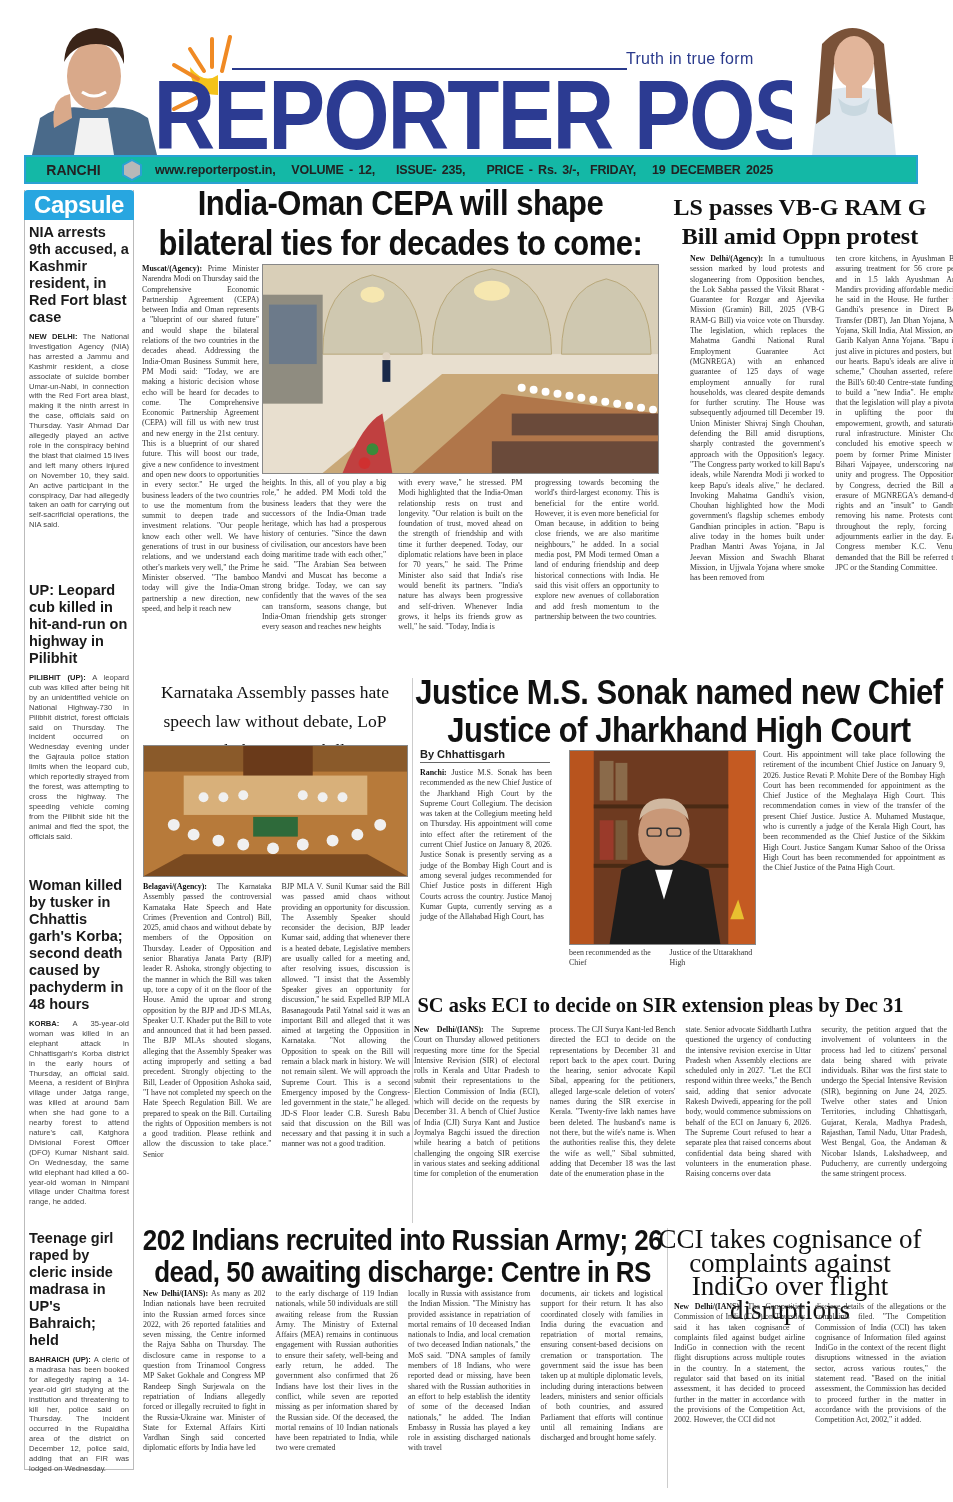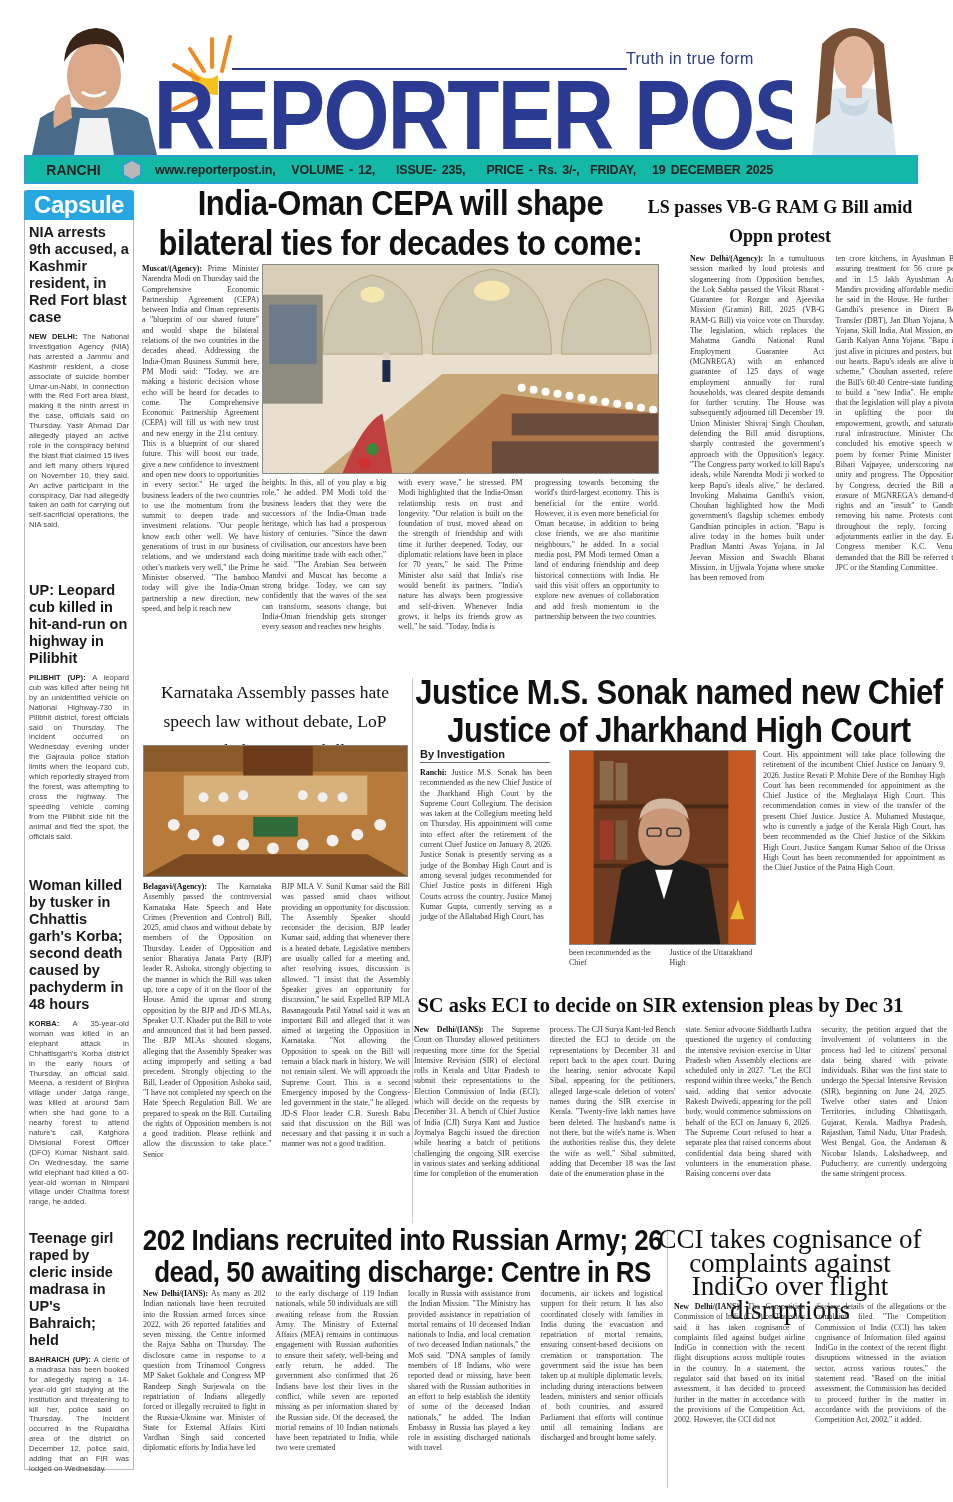--- a/index.html
+++ b/index.html
@@ -36,21 +36,21 @@
   .headline-serif-plain { font-family: "Liberation Serif", serif; font-weight: normal; color: #111; text-align: center; }
   .cols { position: absolute; display: flex; gap: 9px; }
   .col { flex: 1; font-size: 7.9px; line-height: 10.3px; color: #333; text-align: justify; hyphens: auto; }
   .col b { color: #111; }
   .photo { position: absolute; overflow: hidden; border: 1px solid #888; }
 
   
   .lead-headline { position: absolute; left: 143px; top: 192px; width: 515px; font-size: 31px; line-height: 34px; }
 
   
-  .ls-headline { position: absolute; left: 640px; top: 193px; width: 280px; font-size: 18px; line-height: 29px; font-family: Liberation Serif, serif; }
+  .ls-headline { position: absolute; left: 660px; top: 193px; width: 280px; font-size: 24px; line-height: 29px; font-family: Liberation Serif, serif; }
 
   
   .kar-headline { position: absolute; left: 140px; top: 678px; width: 270px; font-size: 17.5px; line-height: 29px; }
 
   
   .jus-headline { position: absolute; left: 414px; top: 678px; width: 530px; font-size: 31px; line-height: 33px; }
   .byline { position: absolute; left: 420px; top: 748px; width: 130px; font-family: "Liberation Sans", sans-serif; font-weight: bold; font-size: 11px; color: #222; padding-bottom: 2px; border-bottom: 1px solid #666; }
 
   
   .sc-headline { position: absolute; left: 414px; top: 992px; width: 530px; font-size: 22px; line-height: 26px; transform: scaleX(0.93); transform-origin: left top; white-space: nowrap; }
@@ -216,21 +216,21 @@
   <rect x="110" y="72" width="45" height="20" fill="#2e6a3a"></rect>
 </svg>
 <div class="cols" style="left:143px; top:882px; width:267px; height:340px; gap:10px;">
   <div class="col"><b>Belagavi/(Agency):</b><span> The Karnataka Assembly passed the controversial Karnataka Hate Speech and Hate Crimes (Prevention and Control) Bill, 2025, amid chaos and without debate by members of the Opposition on Thursday. Leader of Opposition and senior Bharatiya Janata Party (BJP) leader R. Ashoka, strongly objecting to the manner in which the Bill was taken up, tore a copy of it on the floor of the House. Amid the uproar and strong opposition by the BJP and JD-S MLAs, Speaker U.T. Khader put the Bill to vote and announced that it had been passed. The BJP MLAs shouted slogans, alleging that the Assembly Speaker was acting improperly and setting a bad precedent. Strongly objecting to the Bill, Leader of Opposition Ashoka said, "I have not completed my speech on the Hate Speech Regulation Bill. We are prepared to speak on the Bill. Curtailing the rights of Opposition members is not a good tradition. Please rethink and allow the discussion to take place." Senior</span></div>
   <div class="col">BJP MLA V. Sunil Kumar said the Bill was passed amid chaos without providing an opportunity for discussion. The Assembly Speaker should reconsider the decision, BJP leader Kumar said, adding that whenever there is a heated debate, Legislative members are usually called for a meeting and, after resolving issues, discussion is allowed. "I insist that the Assembly Speaker gives an opportunity for discussion," he said. Expelled BJP MLA Basanagouda Patil Yatnal said it was an important Bill and alleged that it was aimed at targeting the Opposition in Karnataka. "Not allowing the Opposition to speak on the Bill will remain a black mark in history. We will not remain silent. We will approach the Supreme Court. This is a second Emergency imposed by the Congress-led government in the state," he alleged. JD-S Floor leader C.B. Suresh Babu said that discussion on the Bill was necessary and that passing it in such a manner was not a good tradition.</div>
 </div>
 
 <div class="divider-v" style="left:412px; top:678px; height:545px;"></div>
 
 <div class="jus-headline headline-impact">Justice M.S. Sonak named new Chief Justice of Jharkhand High Court</div>
-<div class="byline">By Investigation</div>
+<div class="byline">By Chhattisgarh</div>
 <div class="cols" style="left:420px; top:768px; width:132px; height:200px;">
   <div class="col"><b>Ranchi:</b><span> Justice M.S. Sonak has been recommended as the new Chief Justice of the Jharkhand High Court by the Supreme Court Collegium. The decision was taken at the Collegium meeting held on Thursday. His appointment will come into effect after the retirement of the current Chief Justice on January 8, 2026. Justice Sonak is presently serving as a judge of the Bombay High Court and is among several judges recommended for Chief Justice posts in different High Courts across the country. Justice Manoj Kumar Gupta, currently serving as a judge of the Allahabad High Court, has</span></div>
 </div>
 
 <svg class="photo" style="left:569px; top:750px; width:187px; height:195px;" viewBox="0 0 187 195" preserveAspectRatio="none">
   <rect width="187" height="195" fill="#6e3a20"></rect>
   <rect x="0" y="0" width="24" height="195" fill="#b8541e"></rect>
   <rect x="160" y="0" width="27" height="195" fill="#c45a22"></rect>
   <g fill="#8a6a4a">
     <rect x="30" y="10" width="14" height="40"></rect>

